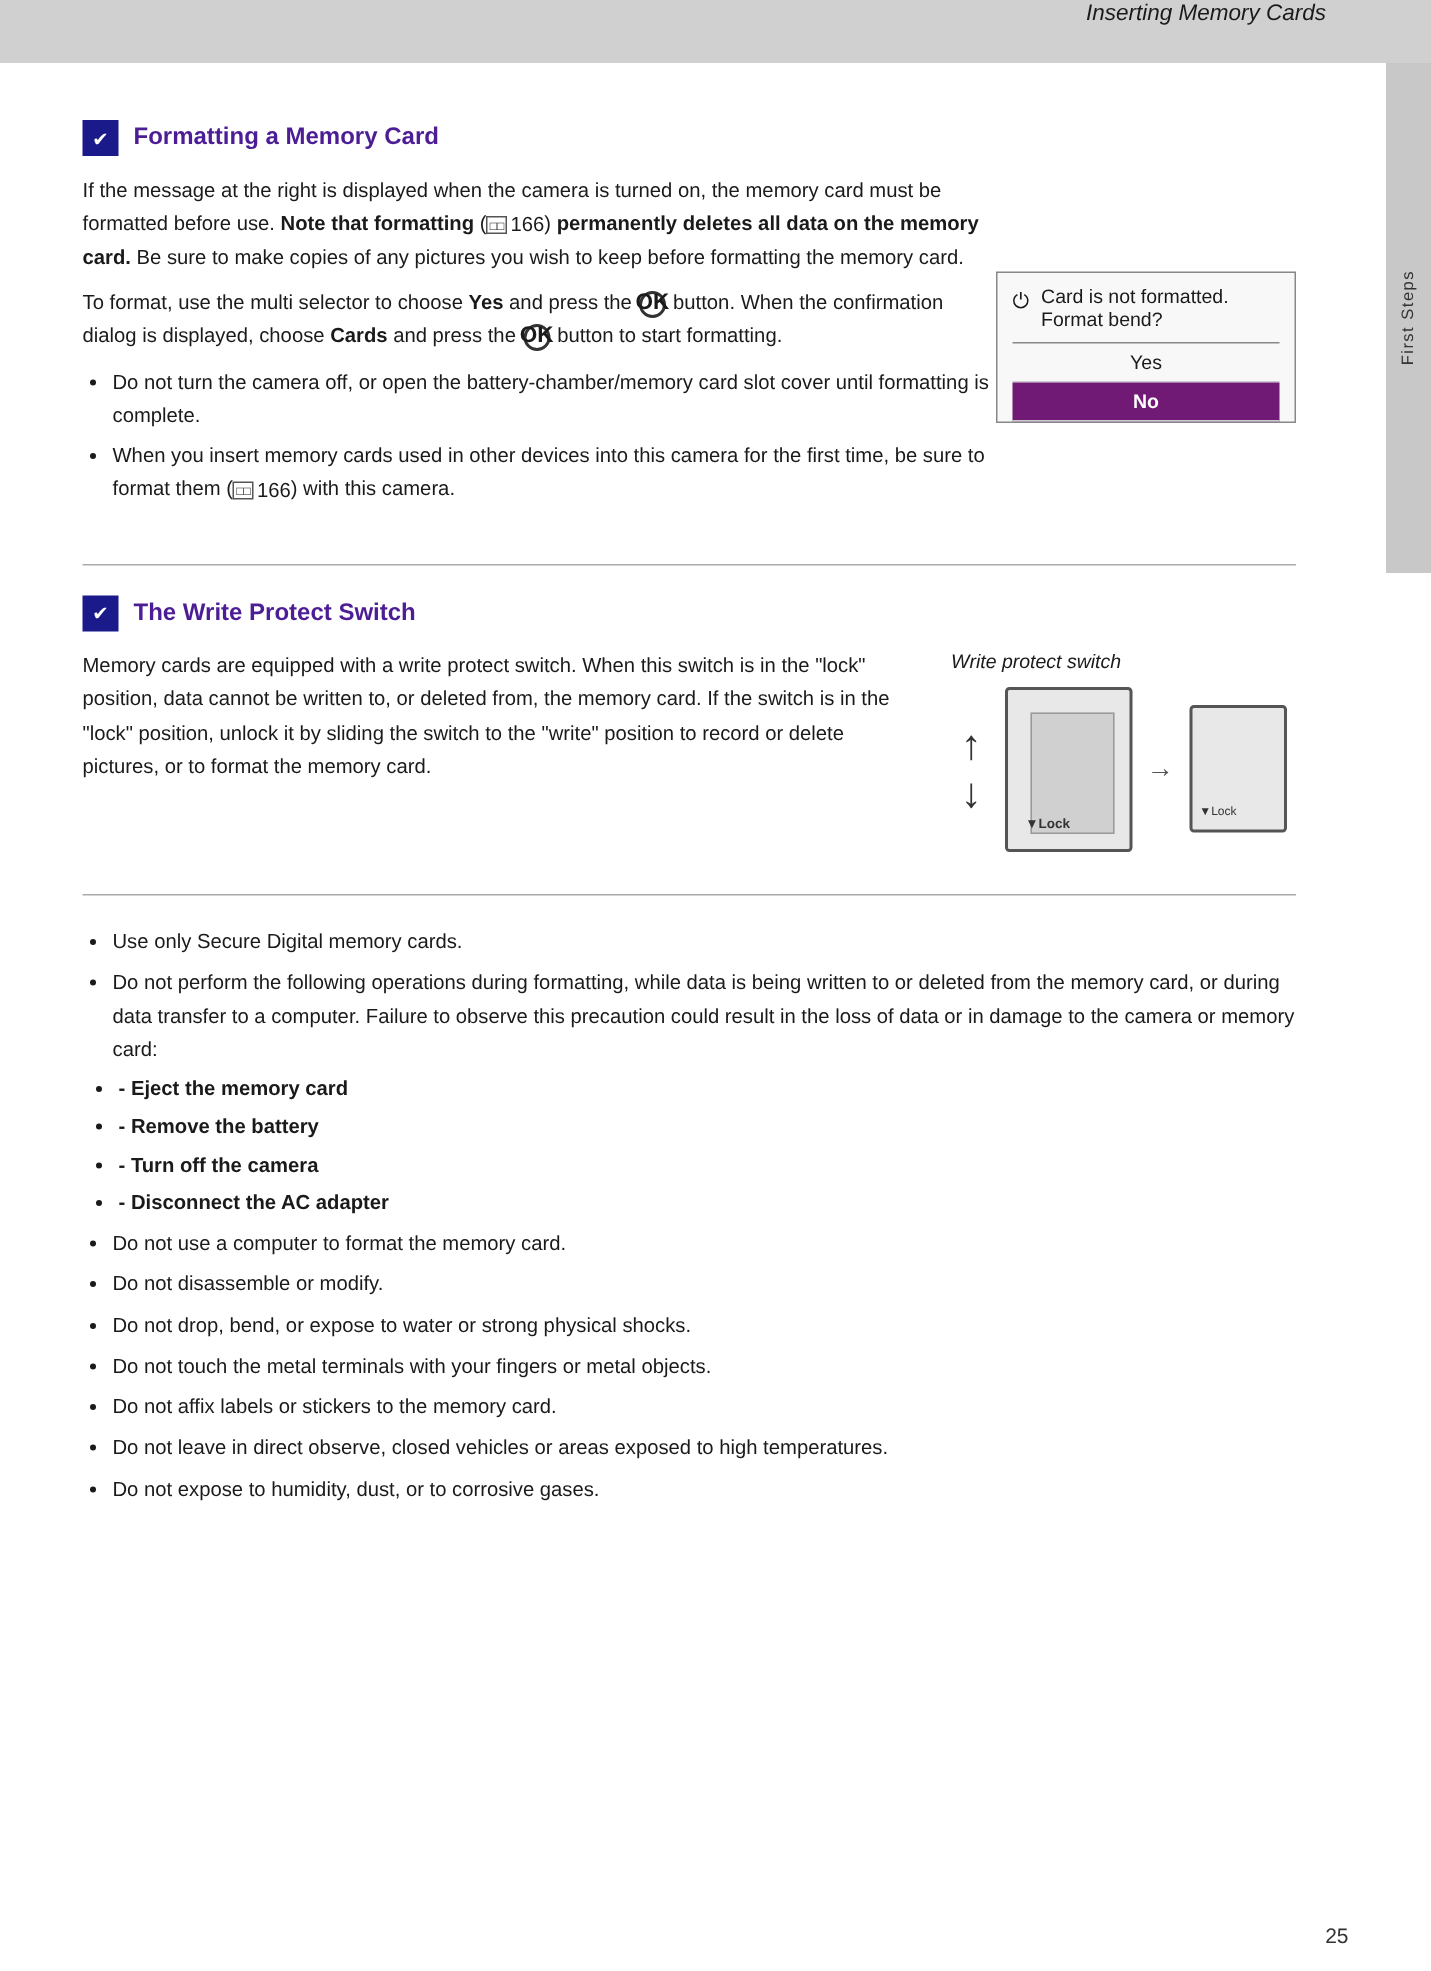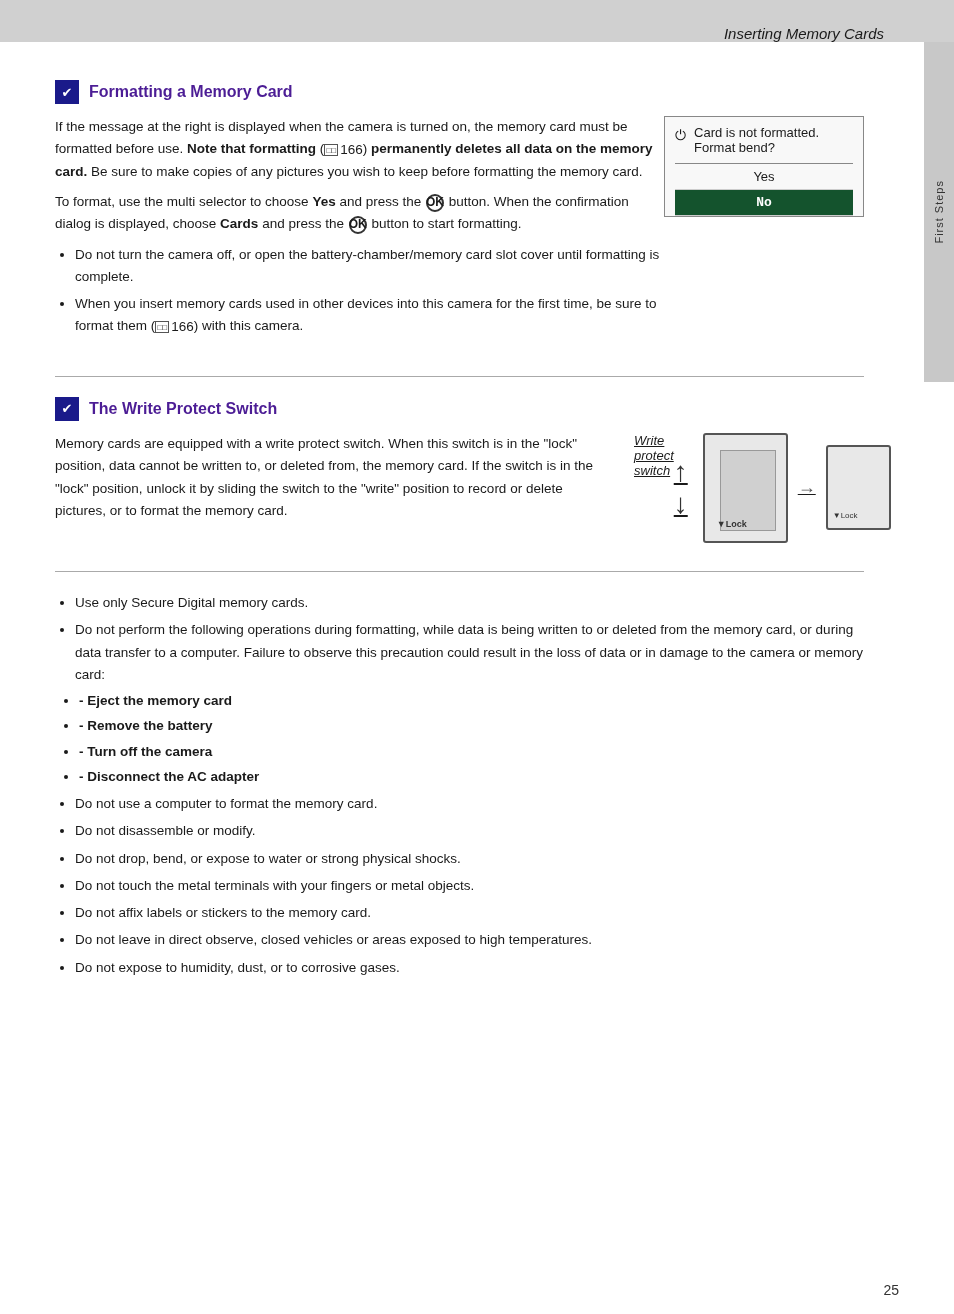--- a/index.html
+++ b/index.html
@@ -20,21 +20,21 @@
       position: relative;
       display: flex;
       flex-direction: column;
     }
 
     
     .header-bar {
       background: #d0d0d0;
       height: 42px;
       display: flex;
-      align-items: flex-end;
+      align-items: flex-start;
       justify-content: flex-end;
       padding-right: 70px;
     }
 
     .header-title {
       font-size: 15px;
       color: #1a1a1a;
       font-style: italic;
     }
 
@@ -98,21 +98,21 @@
       color: #4c1d95;
     }
 
     
     .section-formatting {
       margin-bottom: 28px;
     }
 
     .section-formatting-body {
       display: flex;
-      align-items: flex-start;
+      align-items: center;
     }
 
     .section-formatting-text {
       flex: 1;
     }
 
     .section-formatting-text p {
       line-height: 1.65;
       margin-bottom: 8px;
       font-size: 13.5px;
@@ -145,24 +145,23 @@
     }
 
     .dialog-option {
       text-align: center;
       padding: 5px 0;
       font-size: 13px;
       border-bottom: 1px solid #ccc;
     }
 
     .dialog-option.selected {
-      background: #14532d;
+      background: #701a75;
       color: #fff;
       font-weight: bold;
-      font-family: Liberation Mono, monospace;
     }
 
     
     .bullet-list {
       margin-left: 20px;
       margin-bottom: 10px;
     }
 
     .bullet-list li {
       list-style-type: disc;
@@ -195,23 +194,22 @@
 
     .section-writeprotect-text p {
       line-height: 1.65;
       font-size: 13.5px;
     }
 
     .write-protect-diagram {
       width: 230px;
       flex-shrink: 0;
       display: flex;
-      flex-direction: row;
-      align-items: center;
-      text-decoration: underline;
+      flex-direction: column;
+      align-items: center;
     }
 
     .write-protect-label {
       font-size: 13px;
       margin-bottom: 10px;
       align-self: flex-start;
       font-style: italic;
     }
 
     .diagram-container {
@@ -316,21 +314,21 @@
     strong { font-weight: bold; }
 
     .ok-circle {
       display: inline-flex;
       align-items: center;
       justify-content: center;
       width: 18px;
       height: 18px;
       border-radius: 50%;
       border: 2px solid #333;
-      font-size: 12px;
+      font-size: 15px;
       font-weight: bold;
       vertical-align: middle;
       margin: 0 1px;
     }
 
     .page-ref {
       display: inline-flex;
       align-items: center;
       gap: 1px;
       vertical-align: middle;

